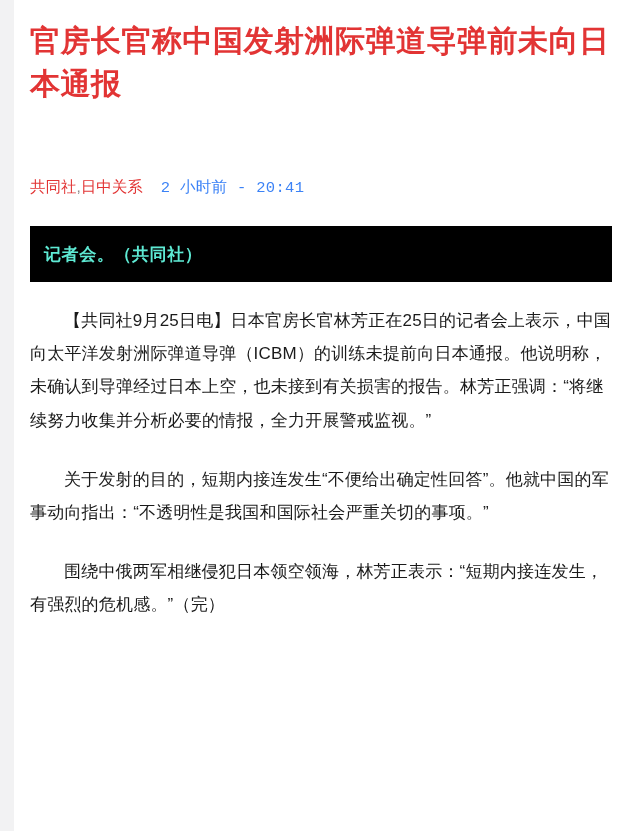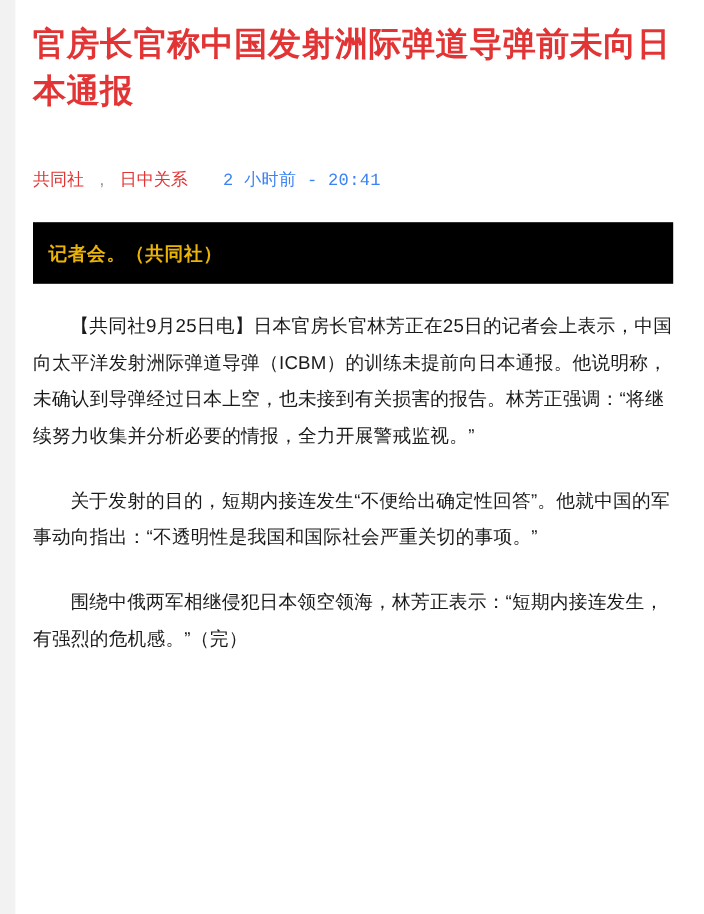--- a/index.html
+++ b/index.html
@@ -41,27 +41,26 @@
     margin: 0;
     padding-top: 20px;
     color: #e23434;
     font-size: 30px;
     line-height: 1.42;
     font-weight: bold;
     letter-spacing: 0.5px;
     font-family: "Liberation Sans", "DejaVu Sans", sans-serif;
   }
   .meta {
-    margin-top: 48px;
+    margin-top: 72px;
     font-size: 15.5px;
     color: #8a8a8a;
     display: flex;
     align-items: baseline;
     flex-wrap: wrap;
-    gap: 14px;
   }
   .meta .source {
     color: #e23434;
   }
   .meta .sep {
     color: #8a8a8a;
   }
   .meta .topic {
     color: #e23434;
   }
@@ -74,21 +73,21 @@
   .caption-bar {
     margin-top: 28px;
     background: #000000;
     height: 56px;
     display: flex;
     align-items: center;
     padding-left: 14px;
     box-sizing: border-box;
   }
   .caption-bar .caption-text {
-    color: #eab308;
+    color: #5eead4;
     font-size: 17px;
     font-weight: bold;
     letter-spacing: 0.6px;
   }
   .body-text {
     margin-top: 22px;
     font-size: 17px;
     line-height: 1.95;
     color: #1a1a1a;
     letter-spacing: 0.2px;

